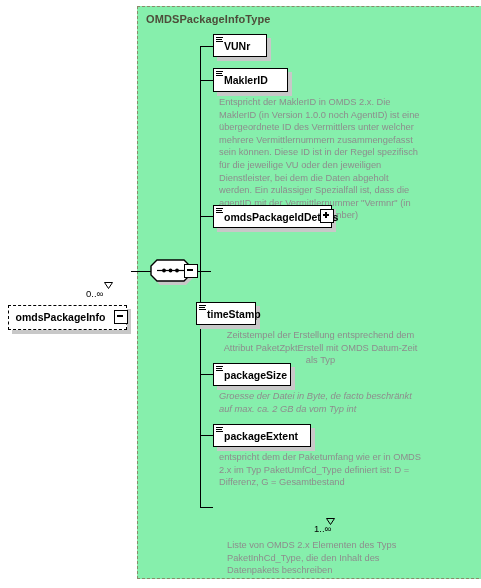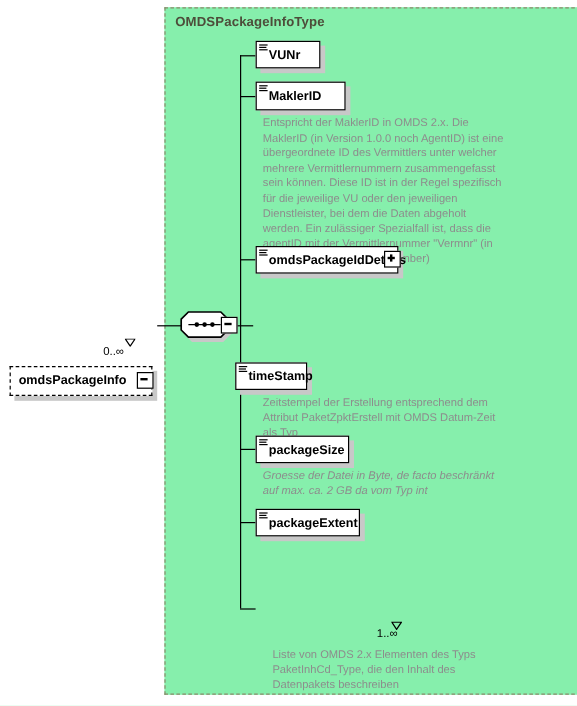--- a/index.html
+++ b/index.html
@@ -330,44 +330,45 @@
   <div class="el" style="left:196px; top:302px; width:60px; height:23px;">
     <div class="shadow"></div>
     <div class="boxfill"></div>
     <span class="glyph">
         <i></i>
         <i></i>
         <i></i>
       </span>
     <div class="label">timeStamp</div>
   </div>
-  <div class="desc" style="left:219px; top:329px; width:203px;">Zeitstempel der Erstellung entsprechend dem Attribut PaketZpktErstell mit OMDS Datum-Zeit als Typ</div>
+  <div class="desc" style="left:219px; top:329px; width:203px;text-align:center;">Zeitstempel der Erstellung entsprechend dem Attribut PaketZpktErstell mit OMDS Datum-Zeit als Typ</div>
 
   <div class="el" style="left:213px; top:363px; width:78px; height:23px;">
     <div class="shadow"></div>
     <div class="boxfill"></div>
     <span class="glyph">
         <i></i>
         <i></i>
         <i></i>
       </span>
     <div class="label">packageSize</div>
   </div>
   <div class="desc" style="left:219px; top:390px; width:203px;font-style:italic;">Groesse der Datei in Byte, de facto beschränkt auf max. ca. 2 GB da vom Typ int</div>
 
-  <div class="el" style="left:213px; top:424px; width:87px; height:23px;">
+  <div class="el" style="left:213px; top:424px; width:98px; height:23px;">
     <div class="shadow"></div>
     <div class="boxfill"></div>
     <span class="glyph">
         <i></i>
         <i></i>
         <i></i>
       </span>
     <div class="label">packageExtent</div>
   </div>
+  <div class="desc" style="left:219px; top:451px; width:203px;">entspricht dem der Paketumfang wie er in OMDS 2.x im Typ PaketUmfCd_Type definiert ist: D = Differenz, G = Gesamtbestand</div>
 
   <svg style="position:absolute; left:326px; top:518px; width:9px; height:7px;" viewBox="0 0 9 7" xmlns="http://www.w3.org/2000/svg">
     <path d="M0.5 0.5 L8.5 0.5 L4.5 6.5 Z" fill="none" stroke="#000" stroke-width="1"></path>
   </svg>
   <div class="el-card" style="left:314px; top:523px;">1..∞</div>
   <div class="desc" style="left:227px; top:539px; width:203px;">Liste von OMDS 2.x Elementen des Typs PaketInhCd_Type, die den Inhalt des Datenpakets beschreiben</div>
 
 </div>
 
 </body></html>

